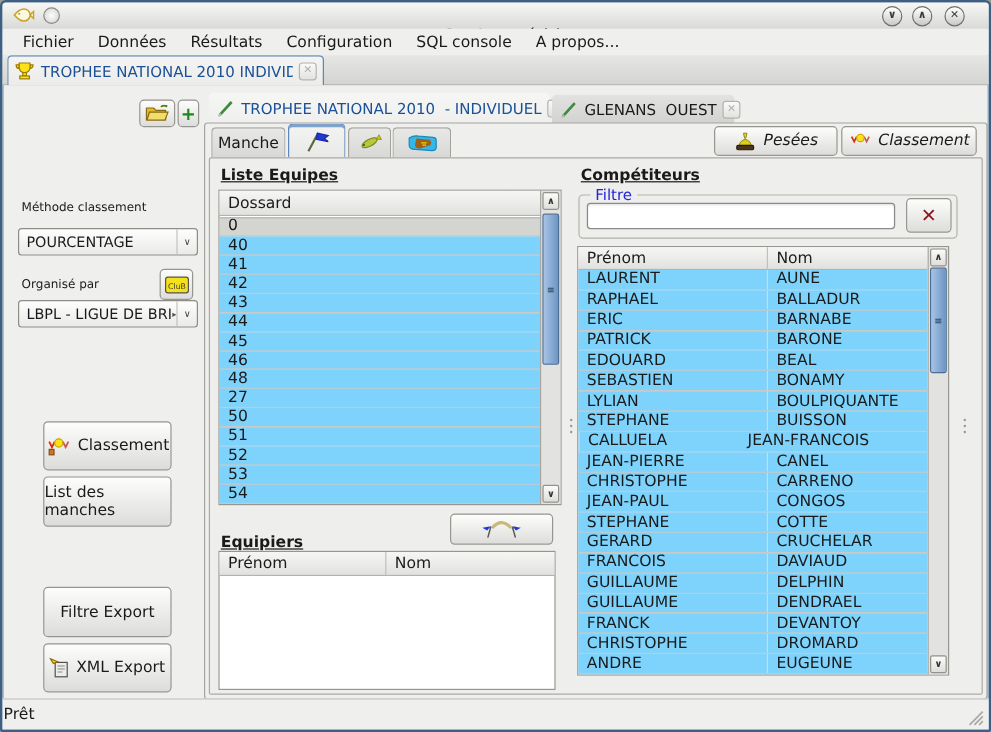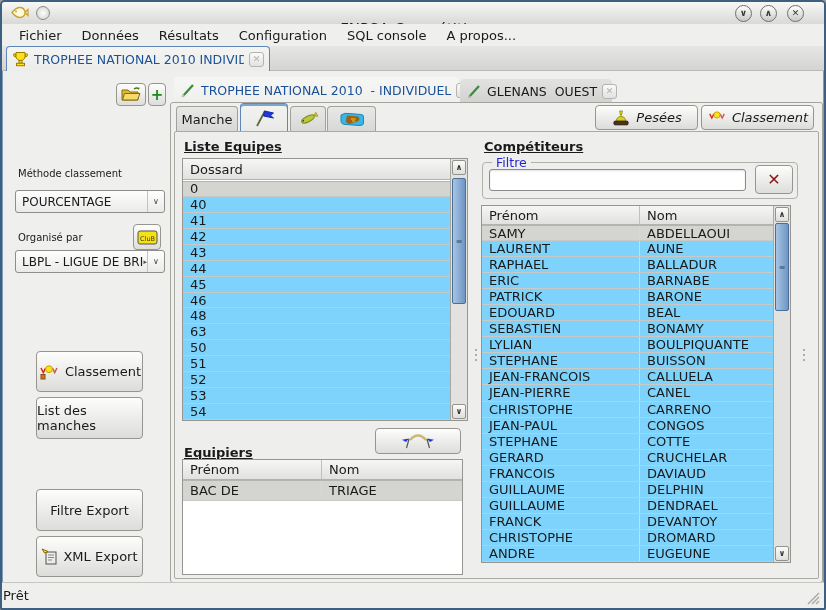--- a/index.html
+++ b/index.html
@@ -347,21 +347,21 @@
         <div class="trow">
           <div class="tcell c0">45</div>
         </div>
         <div class="trow">
           <div class="tcell c0">46</div>
         </div>
         <div class="trow">
           <div class="tcell c0">48</div>
         </div>
         <div class="trow">
-          <div class="tcell c0">63</div>
+          <div class="tcell c0">27</div>
         </div>
         <div class="trow">
           <div class="tcell c0">50</div>
         </div>
         <div class="trow">
           <div class="tcell c0">51</div>
         </div>
         <div class="trow">
           <div class="tcell c0">52</div>
         </div>
@@ -392,46 +392,36 @@
           <path d="M26 5.5 l7 1.2 -4 2.3 z" fill="#2038d8"></path>
         </svg>
     </span>
   </div>
   <span class="heading" style="left:182px;top:443px;">Equipiers</span>
   <div class="tbl" style="left:180px;top:457px;width:281px;height:116px;">
     <div class="thead noscroll" style="height:20px;" id="equipiers-head">
       <span class="thcell c0">Prénom</span>
       <span class="thcell cfill">Nom</span>
     </div>
-    <div id="equipiers-body" style="position:absolute;left:0;right:0;top:20px;">
-        <div class="trow sel" style="height: 21px;">
-          <div class="tcell c0">BAC DE</div>
-          <div class="tcell c1">TRIAGE</div>
-        </div>
-      </div>
   </div>
 
   <span class="heading" style="left:482px;top:137px;">Compétiteurs</span>
   <div class="groupbox" style="left:480px;top:160px;width:316px;height:37px;">
     <span class="legend">Filtre</span>
   </div>
   <input class="filter-input" style="left: 487px; top: 167px; width: 257px;" value="">
   <div class="toolbtn" style="left:753px;top:163px;width:38px;height:29px;">
     <span class="clear-x">✕</span>
   </div>
   <div class="tbl" style="left:479px;top:203px;width:310px;height:358px;">
     <div class="thead" style="height:19px;" id="competitors-head">
       <span class="thcell c0">Prénom</span>
       <span class="thcell cfill">Nom</span>
     </div>
     <div class="tbody" id="competitors-body" style="top:19px;">
-        <div class="trow sel">
-          <div class="tcell c0">SAMY</div>
-          <div class="tcell c1">ABDELLAOUI</div>
-        </div>
         <div class="trow">
           <div class="tcell c0">LAURENT</div>
           <div class="tcell c1">AUNE</div>
         </div>
         <div class="trow">
           <div class="tcell c0">RAPHAEL</div>
           <div class="tcell c1">BALLADUR</div>
         </div>
         <div class="trow">
           <div class="tcell c0">ERIC</div>
@@ -451,22 +441,22 @@
         </div>
         <div class="trow">
           <div class="tcell c0">LYLIAN</div>
           <div class="tcell c1">BOULPIQUANTE</div>
         </div>
         <div class="trow">
           <div class="tcell c0">STEPHANE</div>
           <div class="tcell c1">BUISSON</div>
         </div>
         <div class="trow">
+          <div class="tcell c1">CALLUELA</div>
           <div class="tcell c0">JEAN-FRANCOIS</div>
-          <div class="tcell c1">CALLUELA</div>
         </div>
         <div class="trow">
           <div class="tcell c0">JEAN-PIERRE</div>
           <div class="tcell c1">CANEL</div>
         </div>
         <div class="trow">
           <div class="tcell c0">CHRISTOPHE</div>
           <div class="tcell c1">CARRENO</div>
         </div>
         <div class="trow">

